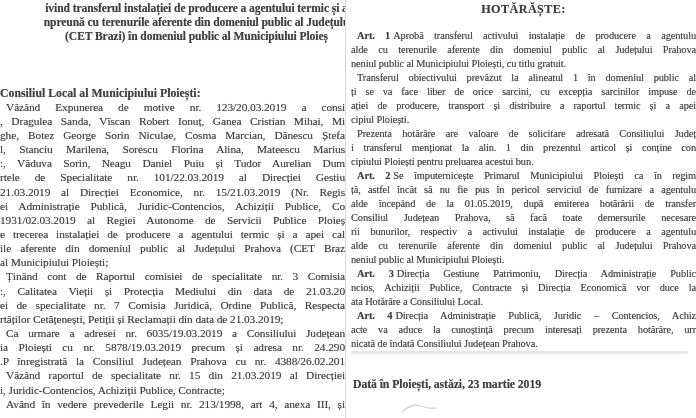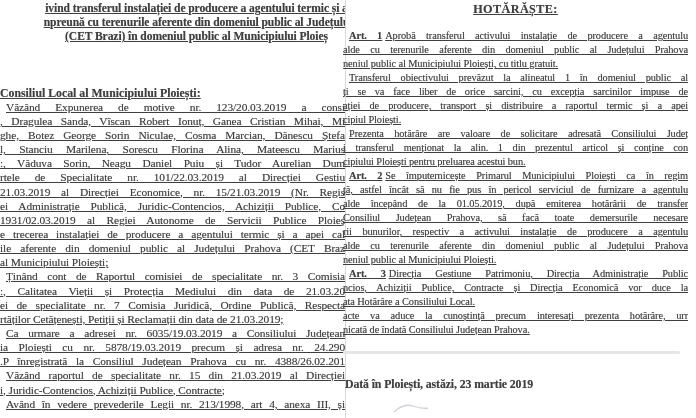--- a/index.html
+++ b/index.html
@@ -2,23 +2,23 @@
 <html><head>
 <meta charset="utf-8">
 <style>
   html,body{margin:0;padding:0;}
   body{
     width:696px;height:418px;overflow:hidden;position:relative;
     background:#ffffff;
     font-family:"Liberation Serif","DejaVu Serif",serif;
     color:#3f3f3f;
   }
-  .page{position:absolute;top:0;height:418px;overflow:hidden;text-decoration:underline;}
+  .page{position:absolute;top:0;height:418px;overflow:hidden;}
   .page-left{left:0;width:345px;}
-  .page-right{left:343px;width:345px;}
+  .page-right{left:351px;width:345px;}
   .divider{
     position:absolute;left:345px;top:0;width:1px;height:418px;
     background:#cfcfcf;opacity:.8;
   }
   
   .line{
     height:14.15px;line-height:14.15px;font-size:11.4px;
     letter-spacing:-0.1px;overflow:hidden;
     text-shadow:0 0 .7px rgba(80,80,80,.55);
   }
@@ -136,20 +136,23 @@
       <div class="line just ind">
         <b class="art-label">Art. 3</b><span>Direcția Gestiune Patrimoniu, Direcția Administrație Public</span>
       </div>
       <div>
           <div class="line just">ncios, Achiziții Publice, Contracte și Direcția Economică vor duce la</div>
           <div class="line">ata Hotărâre a Consiliului Local.</div>
         </div>
     </div>
 
     <div class="para">
+      <div class="line just ind">
+        <b class="art-label">Art. 4</b><span>Direcția Administrație Publică, Juridic – Contencios, Achiz</span>
+      </div>
       <div>
           <div class="line just">acte va aduce la cunoștință precum interesați prezenta hotărâre, urr</div>
           <div class="line">nicată de îndată Consiliului Județean Prahova.</div>
         </div>
     </div>
 
   </div>
 
   <div class="scan-band"></div>
 

